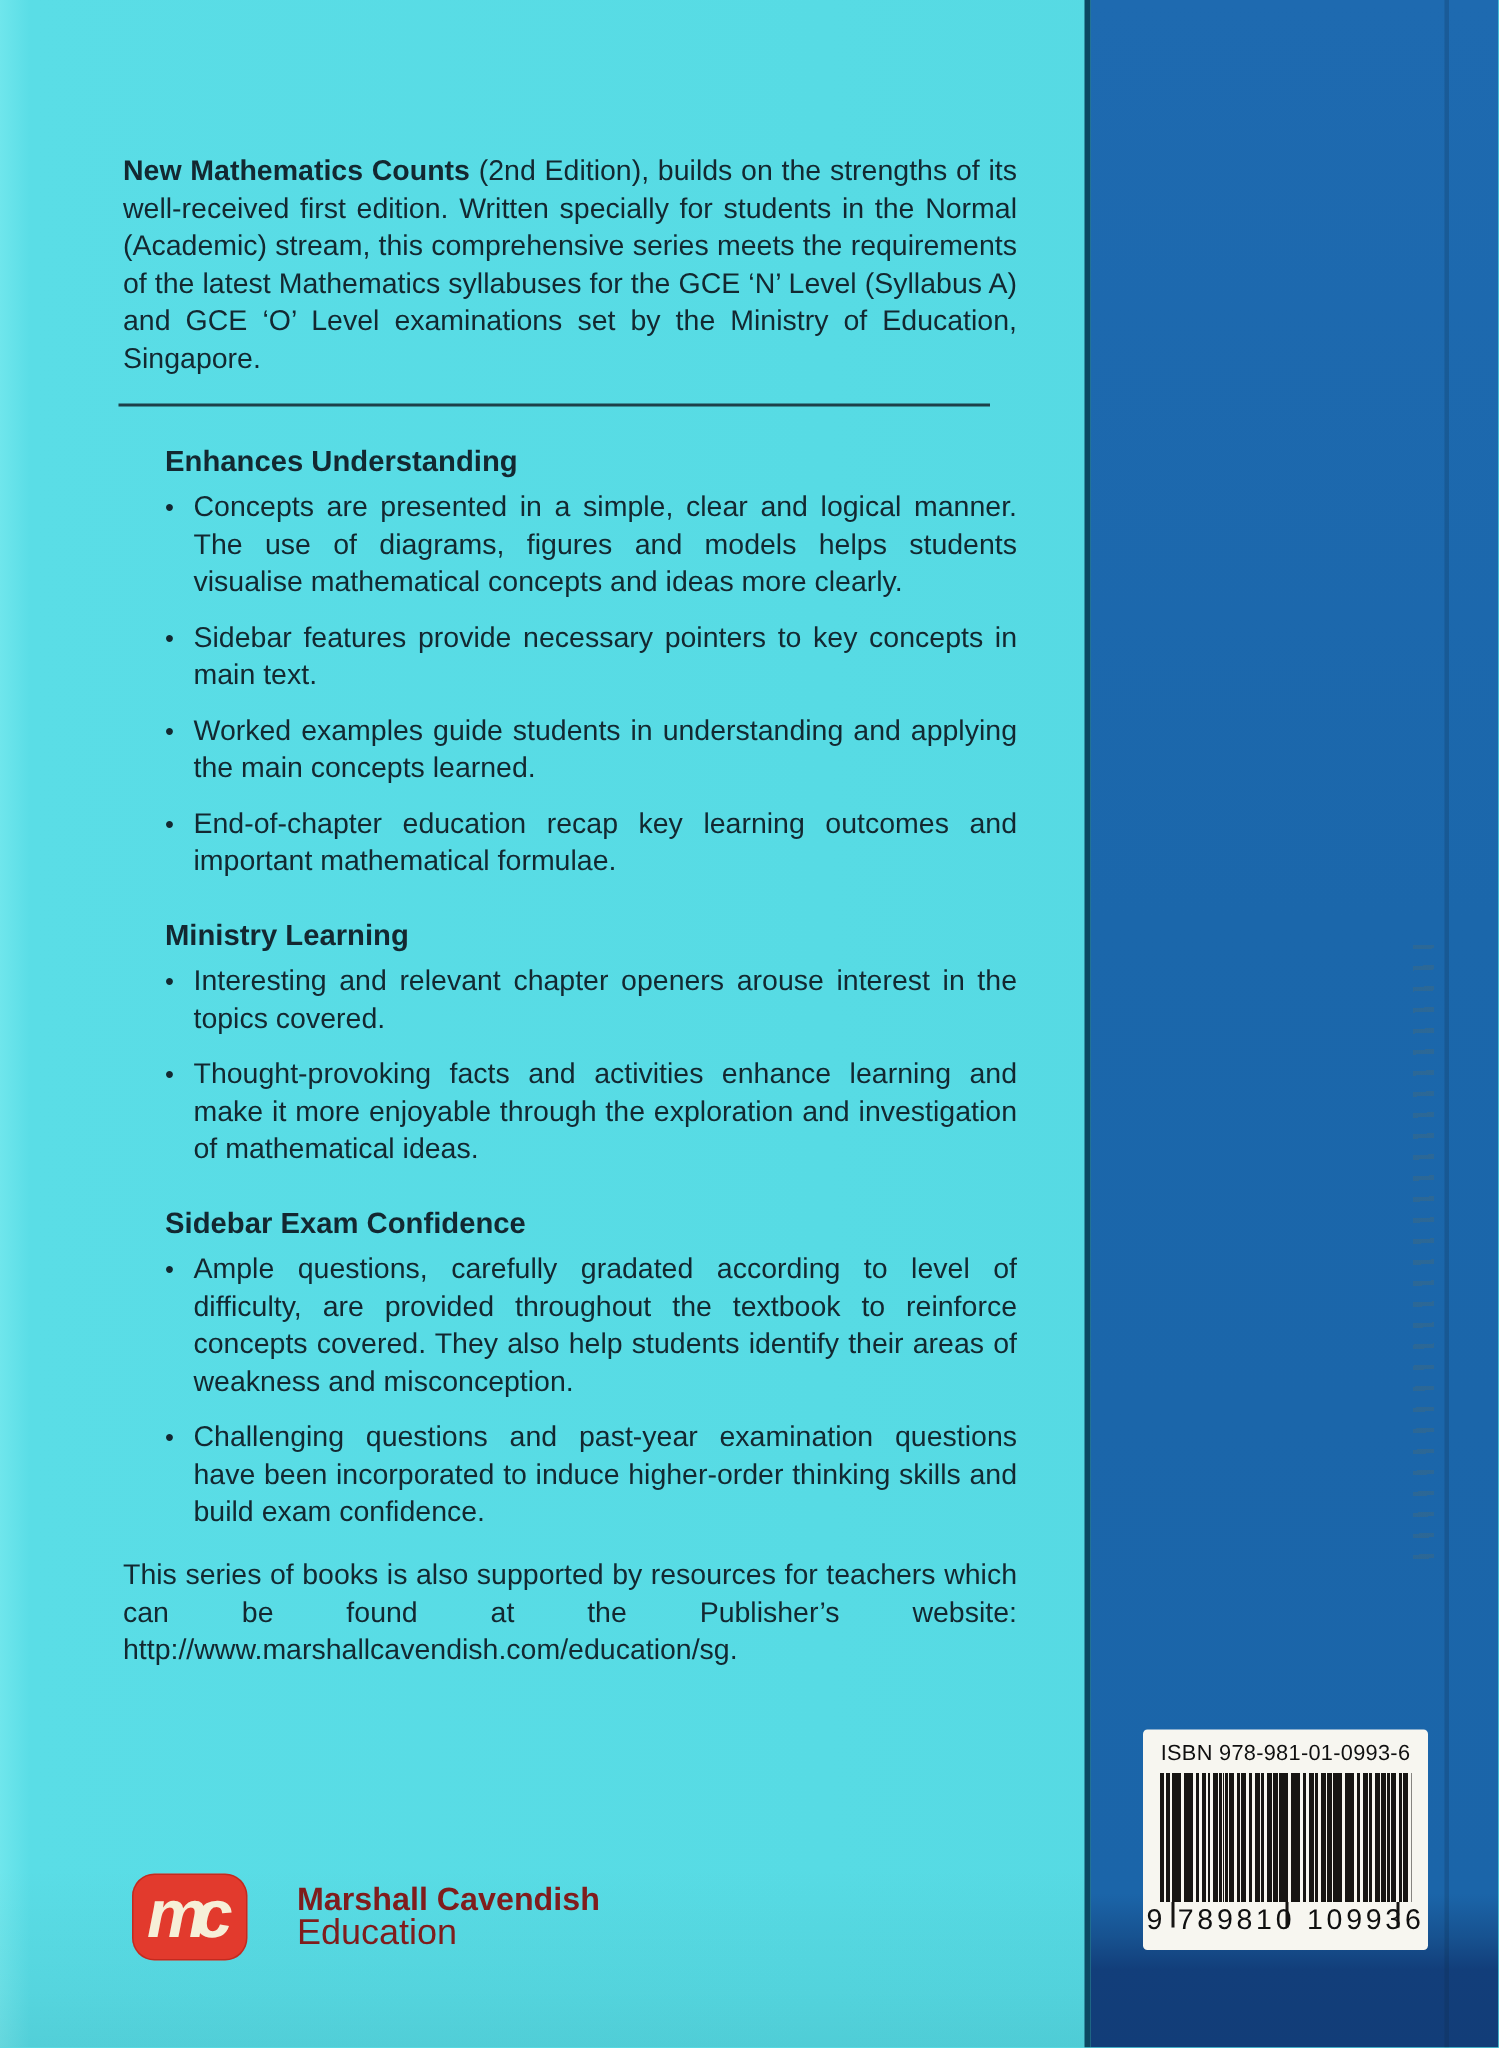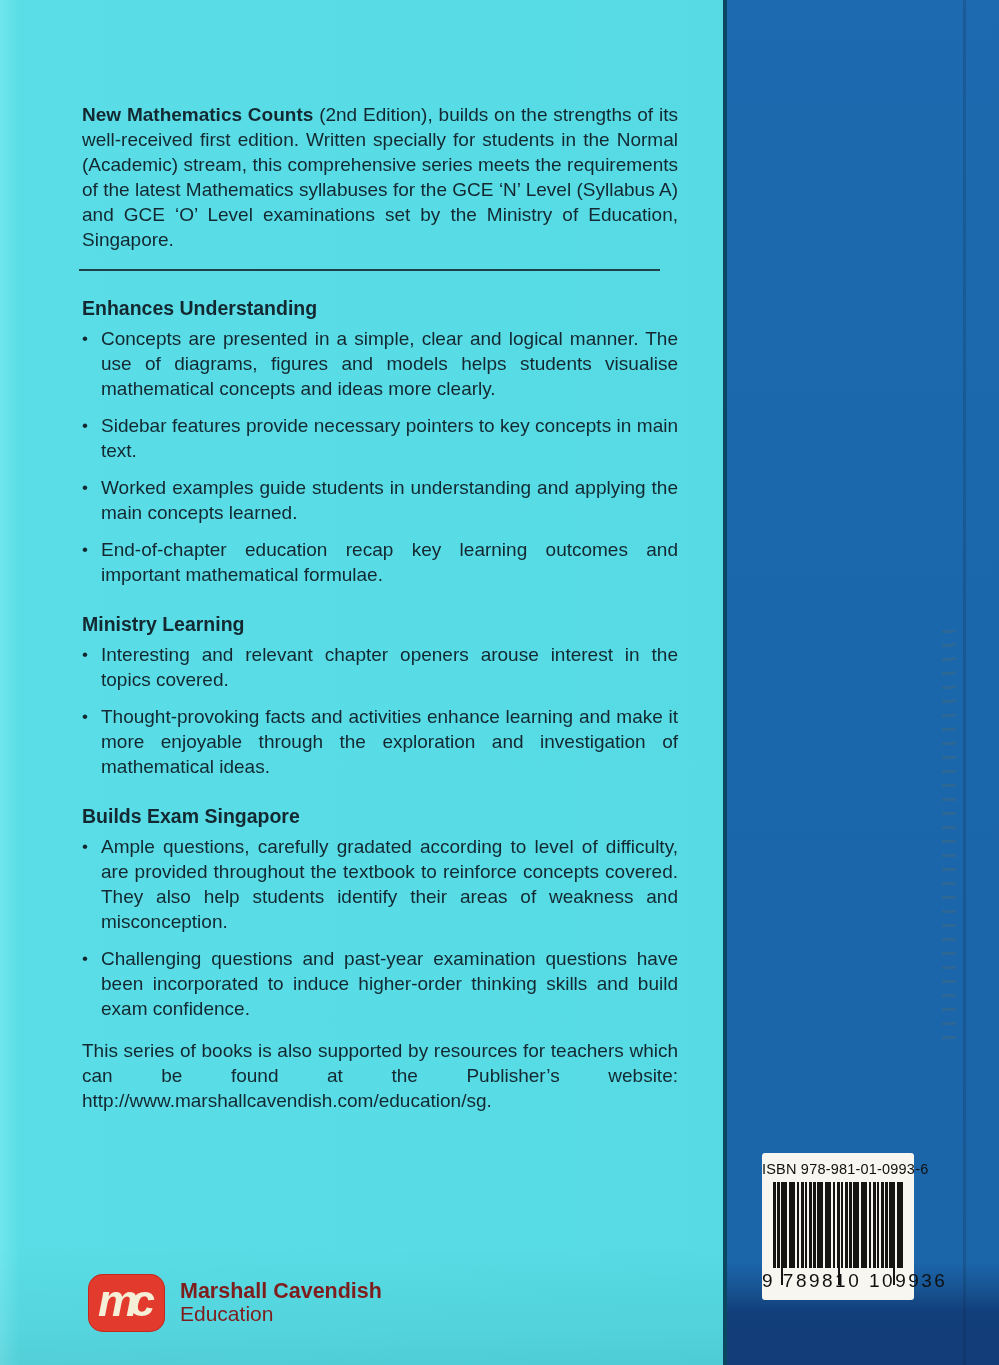--- a/index.html
+++ b/index.html
@@ -38,53 +38,53 @@
   }
   .intro {
     margin-top:102px;
     font-size:19px; line-height:25px; text-align:justify;
   }
   .intro b { font-weight:700; }
   .rule {
     border:none; border-top:2.5px solid #1d4049;
     width:581px; margin:17px 0 0 -3px;
   }
-  .section { margin-top:25px; }
+  .section { margin-top:25px;margin-left:28px; }
   .section h3 {
     font-size:19.5px; line-height:25px; font-weight:700; margin-bottom:5px;
   }
   ul { list-style:none; }
   li {
     display:flex; gap:9px; margin-bottom:12px;
     font-size:19px; line-height:25px;
   }
   li .dot { flex:0 0 10px; font-size:17px; line-height:25px; }
   li .btxt { flex:1; text-align:justify; }
   .closing {
     margin-top:17px;
     font-size:19px; line-height:25px; text-align:justify;
   }
 
   .publisher {
     position:absolute; left:88px; top:1249px;
-    display:flex; align-items:flex-start; gap:15px;margin-top:25px;
+    display:flex; align-items:flex-start; gap:33px;
   }
   .logo-mark {
     width:77px; height:58px; background:#e23a2d; border-radius:15px;
     color:#f6efd8; display:flex; align-items:center; justify-content:center;
     font-weight:700; font-style:italic; font-size:45px; letter-spacing:-8px;
     padding-right:8px; padding-bottom:4px;
     box-shadow:inset 0 0 0 1px rgba(150,20,10,0.4);
   }
   .pub-text { padding-top:6px; color:#7f1d1d; }
   .pub-name { font-size:21.5px; font-weight:700; line-height:23px; }
-  .pub-div  { font-size:21px; font-weight:400; line-height:22px; }
+  .pub-div  { font-size:24px; font-weight:400; line-height:22px; }
 
   .barcode-label {
-    position:absolute; left:762px; top:1153px; width:152px; height:147px;
+    position:absolute; left:762px; top:1153px; width:190px; height:147px;
     background:#f7f6f0; border-radius:3px; overflow:visible;
   }
   .isbn {
     text-align:center; font-size:14.5px; letter-spacing:0.2px;
     color:#101010; padding-top:8px; white-space:nowrap;
   }
   .bars {
     position:relative; margin:5px 11px 0; height:86px;
     background-image:
       repeating-linear-gradient(90deg, #171513 0 2px, rgba(0,0,0,0) 2px 4px),
@@ -144,21 +144,21 @@
         <span class="btxt">Interesting and relevant chapter openers arouse interest in the topics covered.</span>
       </li>
       <li>
         <span class="dot">•</span>
         <span class="btxt">Thought-provoking facts and activities enhance learning and make it more enjoyable through the exploration and investigation of mathematical ideas.</span>
       </li>
     </ul>
   </div>
 
   <div class="section">
-    <h3>Builds Exam Singapore</h3>
+    <h3>Sidebar Exam Confidence</h3>
     <ul>
       <li>
         <span class="dot">•</span>
         <span class="btxt">Ample questions, carefully gradated according to level of difficulty, are provided throughout the textbook to reinforce concepts covered. They also help students identify their areas of weakness and misconception.</span>
       </li>
       <li>
         <span class="dot">•</span>
         <span class="btxt">Challenging questions and past-year examination questions have been incorporated to induce higher-order thinking skills and build exam confidence.</span>
       </li>
     </ul>

